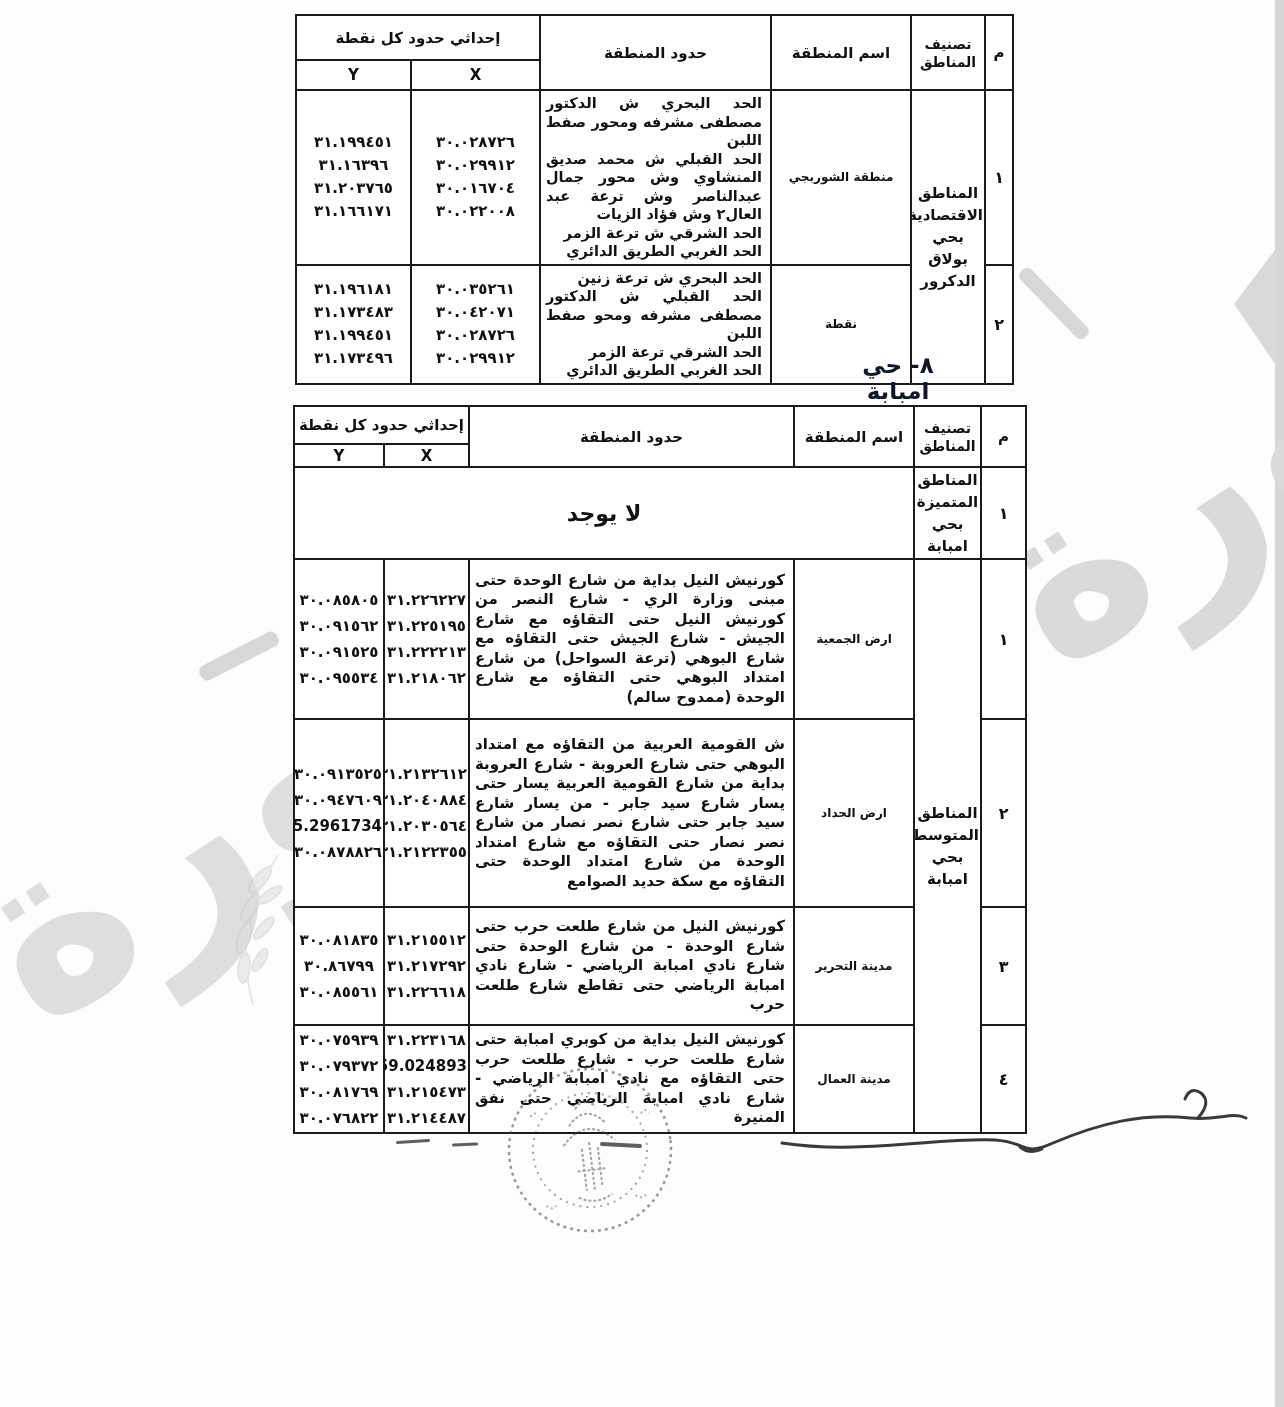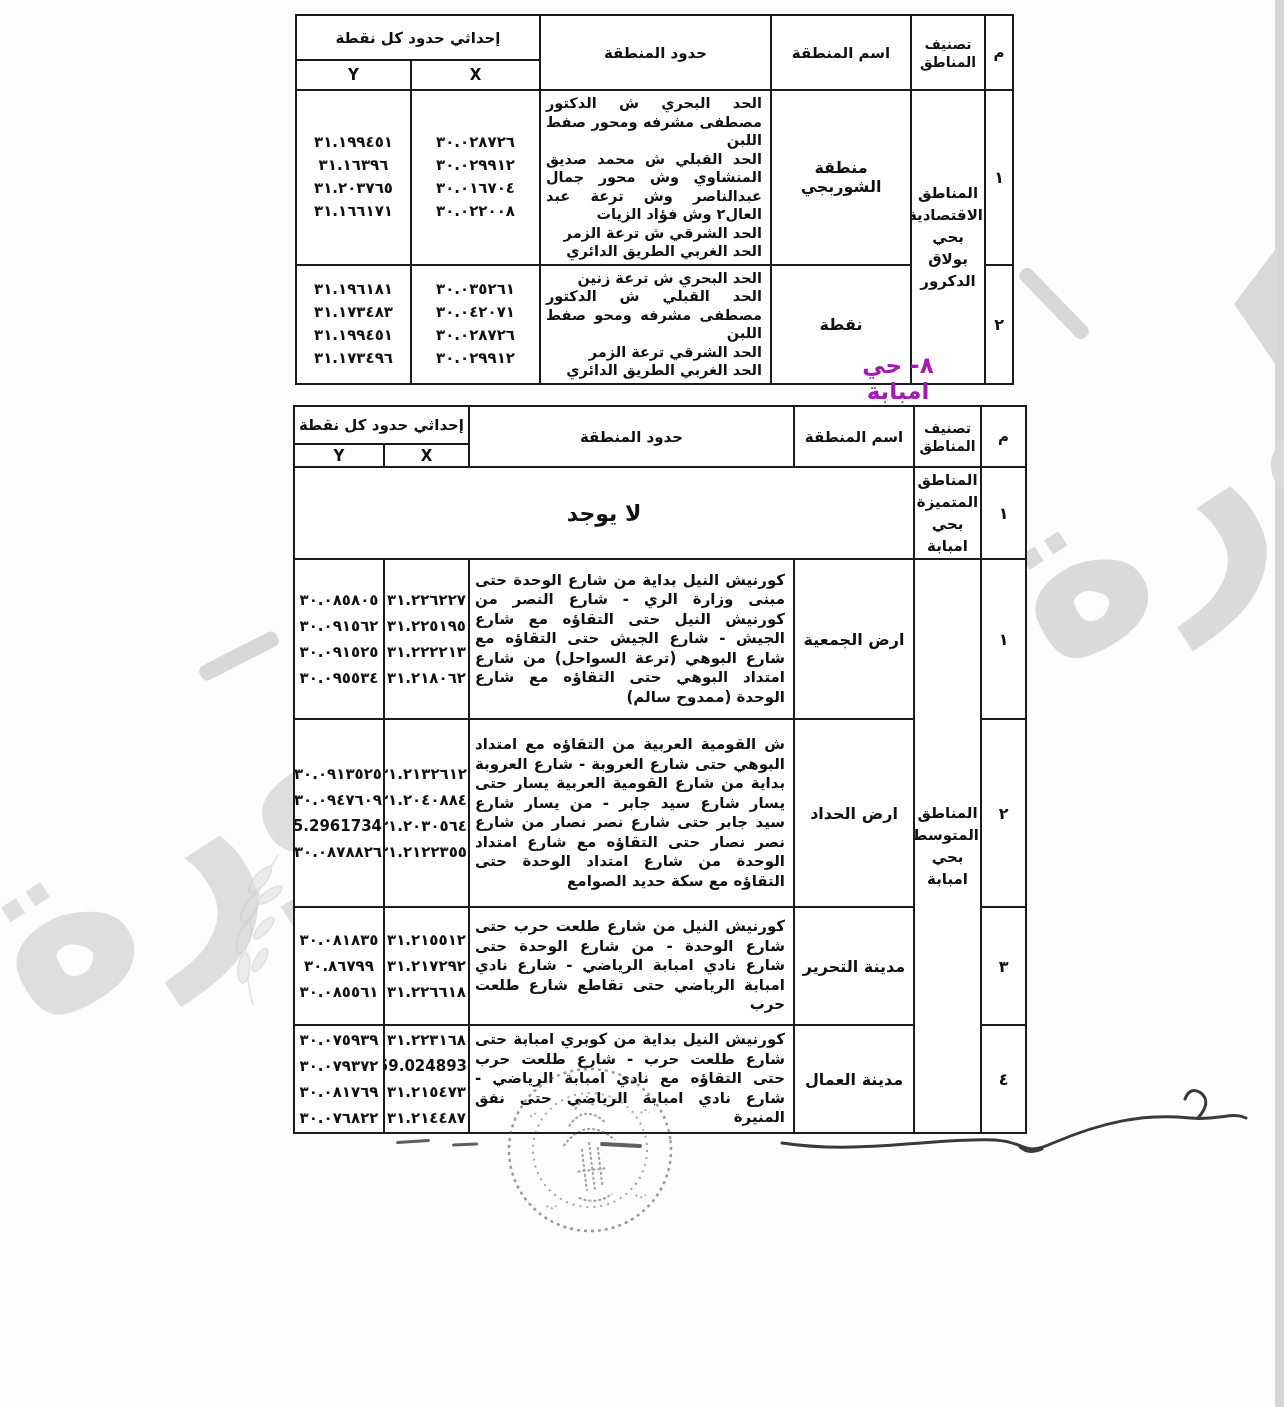--- a/index.html
+++ b/index.html
@@ -13,29 +13,29 @@
   .wm-tri{left:1234px;top:246px;width:0;height:0;border-right:44px solid #d9d9d9;
           border-top:58px solid transparent;border-bottom:64px solid transparent;}
   
   table.doc{position:absolute;z-index:2;border-collapse:collapse;table-layout:fixed;
             background:#fff;color:#111;}
   table.doc td,table.doc th{border:2px solid #1b1b1b;vertical-align:middle;
             font-weight:700;overflow:hidden;}
   table.doc th{font-size:15px;padding:1px 3px;}
   .cell-num{font-size:16px;text-align:center;}
   .cell-class{font-size:15px;text-align:center;white-space:pre-line;line-height:22px;margin-left:28px;}
-  .cell-name{font-size:16px;text-align:center;}
+  .cell-name{font-size:12px;text-align:center;}
   .cell-bounds{font-size:14.5px;text-align:justify;padding:3px 8px 3px 5px;
                line-height:18.5px;white-space:pre-line;border-radius:23px;}
   .t2 .cell-bounds{line-height:19.5px;font-size:15px;}
   .cell-coord{font-size:15px;text-align:center;white-space:pre-line;line-height:23px;}
   .t2 .cell-coord{line-height:26px;margin-left:16px;}
   .cell-none{font-size:22px;text-align:center;}
   
-  .heading{position:absolute;z-index:2;font-size:23px;font-weight:700;color:#a21caf;
+  .heading{position:absolute;z-index:2;font-size:23px;font-weight:700;color:#0f172a;
            text-align:center;}
   
   .ink{position:absolute;z-index:3;pointer-events:none;}
   .dash{position:absolute;z-index:3;background:#2a2a2a;opacity:.75;border-radius:2px;}
 </style>
 </head>
 <body>
 
 <div class="page">
 

